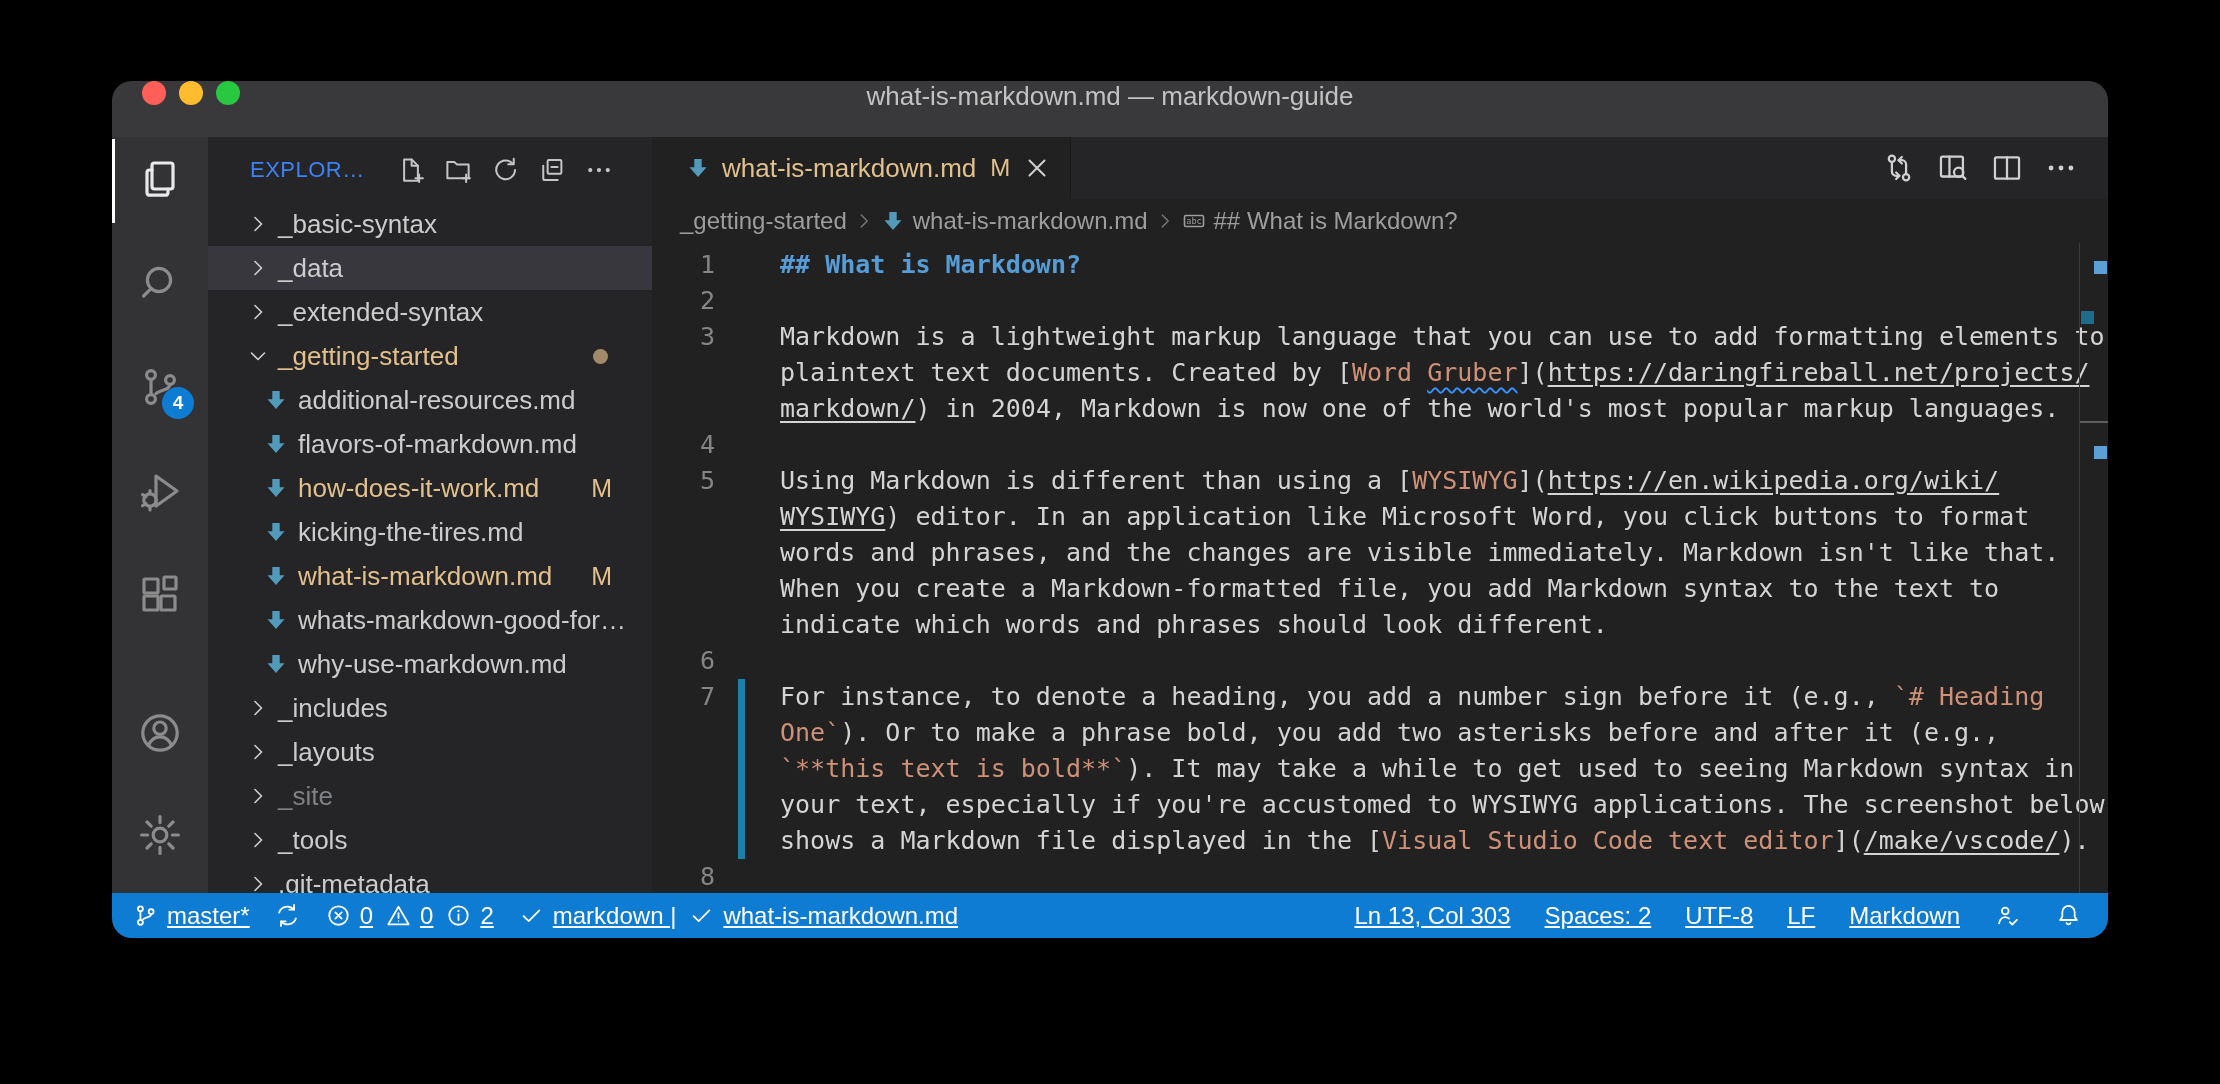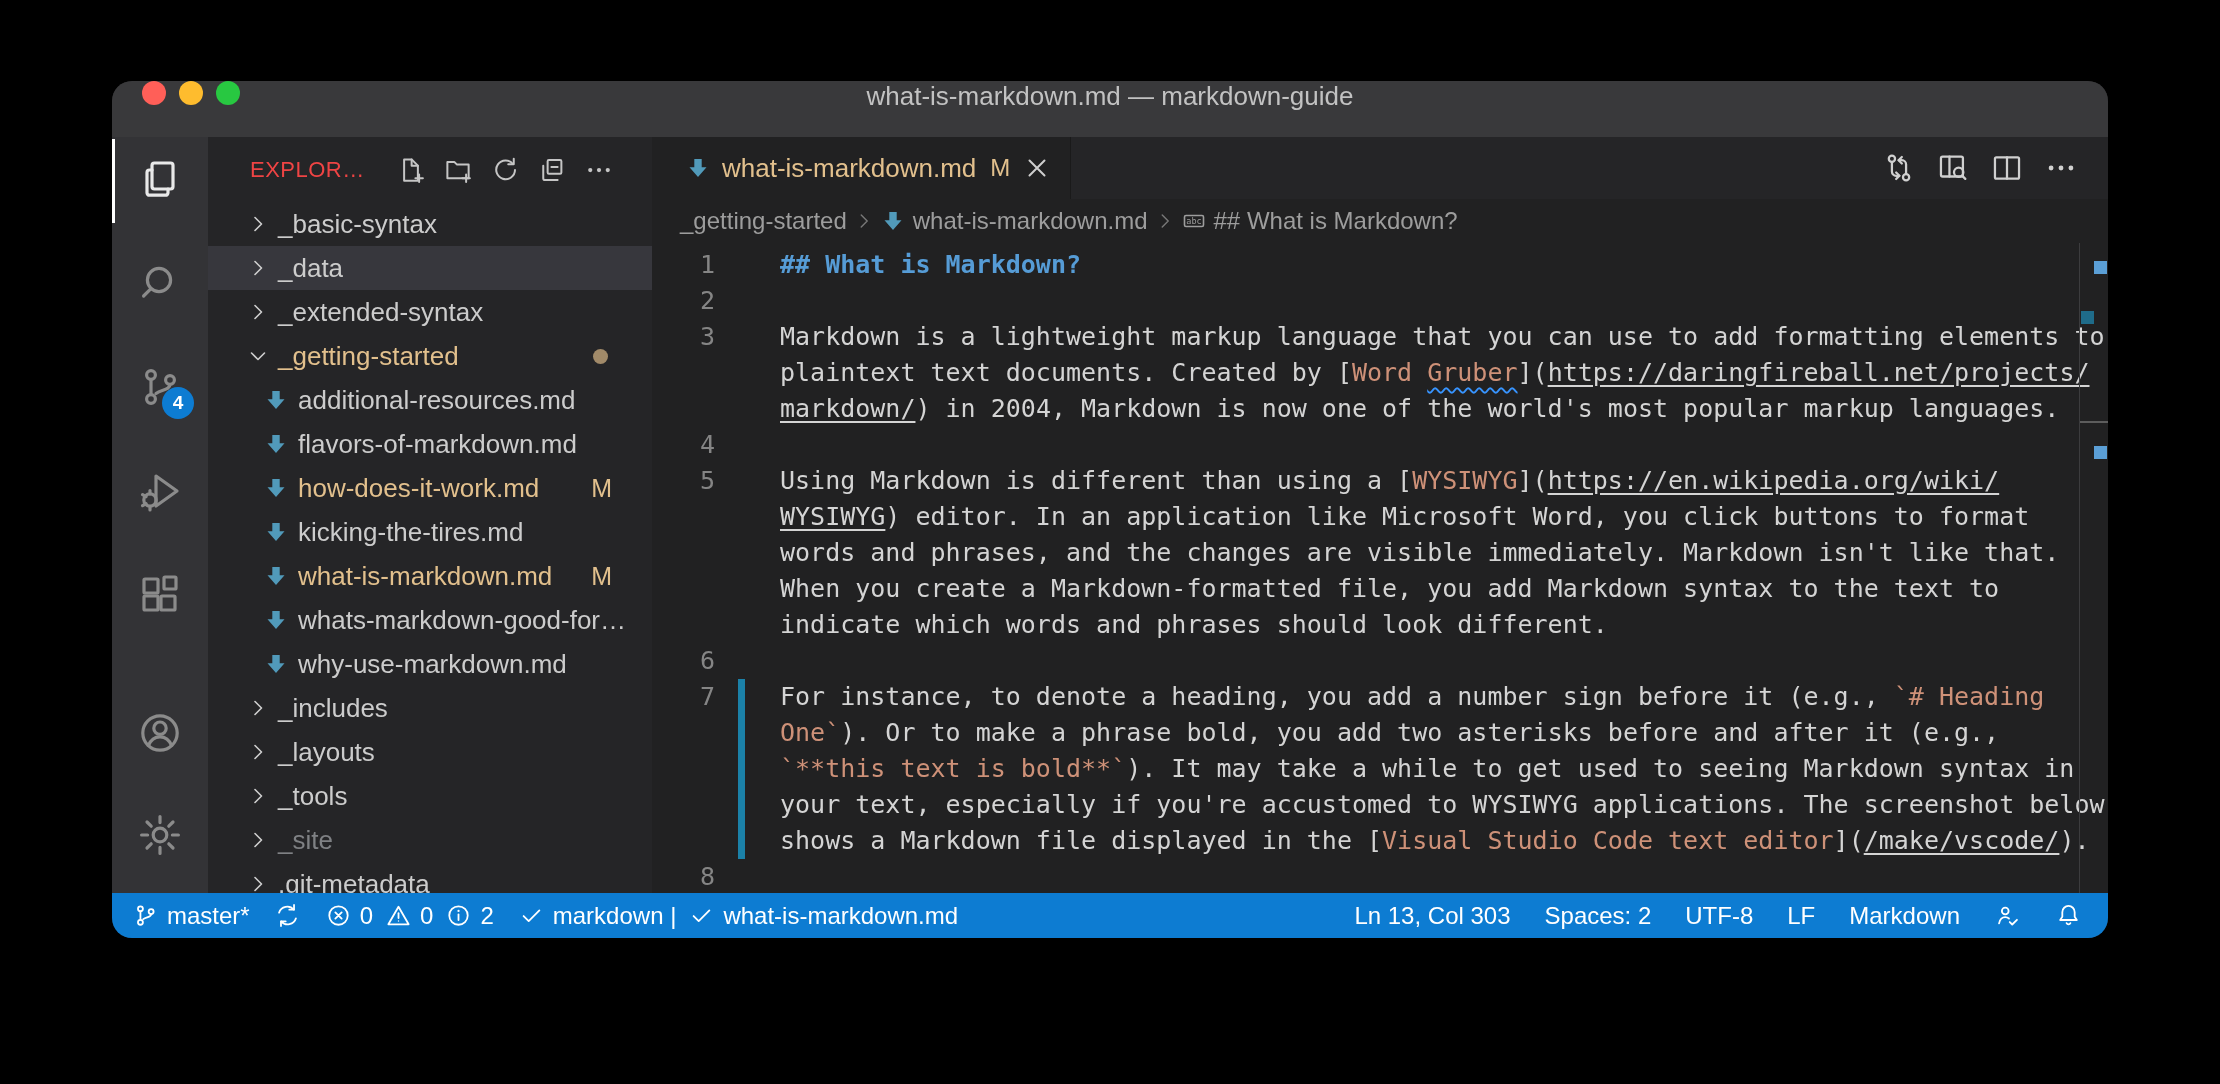--- a/index.html
+++ b/index.html
@@ -30,21 +30,21 @@
   .activity-top .aitem:nth-child(5){top:434px;}
   .activity-bottom .aitem:nth-child(1){top:572px;}
   .activity-bottom .aitem:nth-child(2){top:674px;}
   .active-indicator{position:absolute;left:0;top:2px;width:3px;height:84px;background:#fff;}
   .abadge{position:absolute;right:-10px;bottom:-8px;width:32px;height:32px;border-radius:50%;
           background:#0d7cd2;color:#fff;font-size:19px;font-weight:700;display:flex;
           align-items:center;justify-content:center;}
   
   .sidebar{width:444px;flex:none;background:#252527;display:flex;flex-direction:column;min-height:0;}
   .sidebar-header{height:65px;flex:none;display:flex;align-items:center;}
-  .sidebar-title{margin-left:42px;color:#ef4444;font-size:22px;letter-spacing:.5px;white-space:nowrap;}
+  .sidebar-title{margin-left:42px;color:#3b82f6;font-size:22px;letter-spacing:.5px;white-space:nowrap;}
   .sidebar-tools{margin-left:auto;margin-right:38px;display:flex;gap:17px;}
   .stool{width:30px;height:30px;color:#c5c5c5;}
   .stool svg{width:30px;height:30px;}
   .tree{flex:1;overflow:hidden;}
   .trow{height:44px;display:flex;align-items:center;color:#cccccc;font-size:26px;white-space:nowrap;}
   .trow.selected{background:#37373d;}
   .trow .twisty{width:24px;height:24px;margin-left:38px;margin-right:8px;flex:none;color:#cfcfcf;}
   .trow .twisty svg{width:24px;height:24px;}
   .trow.file .fileicon{width:24px;height:24px;margin-left:56px;margin-right:10px;flex:none;}
   .trow.file .fileicon svg{width:24px;height:24px;}
@@ -89,21 +89,21 @@
   
   .ovr{position:absolute;right:0;top:0;bottom:0;width:28px;border-left:1px solid #3c3c3e;}
   .ovm{position:absolute;width:13px;height:13px;}
   .ovm.a{right:1px;top:18px;background:#5b9fd6;}
   .ovm.b{left:1px;top:68px;background:#1f6c8a;}
   .ovm.c{right:1px;top:203px;background:#5b9fd6;}
   .ovline{position:absolute;left:0;right:0;top:178px;height:2px;background:#5d5d5d;}
   
   .statusbar{height:45px;flex:none;background:#0d7cd2;display:flex;align-items:center;color:#fff;
              font-size:24px;}
-  .status-left,.status-right{display:flex;align-items:center;height:100%;}
+  .status-left,.status-right{display:flex;align-items:center;height:100%;text-decoration:underline;}
   .status-right{margin-left:auto;margin-right:26px;}
   .sb-item{display:flex;align-items:center;gap:8px;margin-left:24px;white-space:nowrap;height:100%;}
   .sb-item.tight{margin-left:12px;}
   .status-left .sb-item:first-child{margin-left:20px;}
   .status-right .sb-item{margin-left:0;margin-right:34px;}
   .status-right .sb-item:last-child{margin-right:0;}
   .sbi{width:27px;height:27px;color:#fff;flex:none;}
   .sbi svg{width:27px;height:27px;}
 </style>
 </head>
@@ -269,31 +269,31 @@
                   <path d="M9 5.5 15.5 12 9 18.5"></path>
                 </svg></span>
               <span class="tlabel">_includes</span>
             </div>
             <div class="trow folder">
               <span class="twisty"><svg viewBox="0 0 24 24" fill="none" stroke="currentColor" stroke-width="1.6" stroke-linecap="round" stroke-linejoin="round">
                   <path d="M9 5.5 15.5 12 9 18.5"></path>
                 </svg></span>
               <span class="tlabel">_layouts</span>
             </div>
+            <div class="trow folder git-ignored">
+              <span class="twisty"><svg viewBox="0 0 24 24" fill="none" stroke="currentColor" stroke-width="1.6" stroke-linecap="round" stroke-linejoin="round">
+                  <path d="M9 5.5 15.5 12 9 18.5"></path>
+                </svg></span>
+              <span class="tlabel">_site</span>
+            </div>
             <div class="trow folder">
               <span class="twisty"><svg viewBox="0 0 24 24" fill="none" stroke="currentColor" stroke-width="1.6" stroke-linecap="round" stroke-linejoin="round">
                   <path d="M9 5.5 15.5 12 9 18.5"></path>
                 </svg></span>
               <span class="tlabel">_tools</span>
-            </div>
-            <div class="trow folder git-ignored">
-              <span class="twisty"><svg viewBox="0 0 24 24" fill="none" stroke="currentColor" stroke-width="1.6" stroke-linecap="round" stroke-linejoin="round">
-                  <path d="M9 5.5 15.5 12 9 18.5"></path>
-                </svg></span>
-              <span class="tlabel">_site</span>
             </div>
             <div class="trow folder">
               <span class="twisty"><svg viewBox="0 0 24 24" fill="none" stroke="currentColor" stroke-width="1.6" stroke-linecap="round" stroke-linejoin="round">
                   <path d="M9 5.5 15.5 12 9 18.5"></path>
                 </svg></span>
               <span class="tlabel">.git-metadata</span>
             </div>
           </div>
       </div>
 

